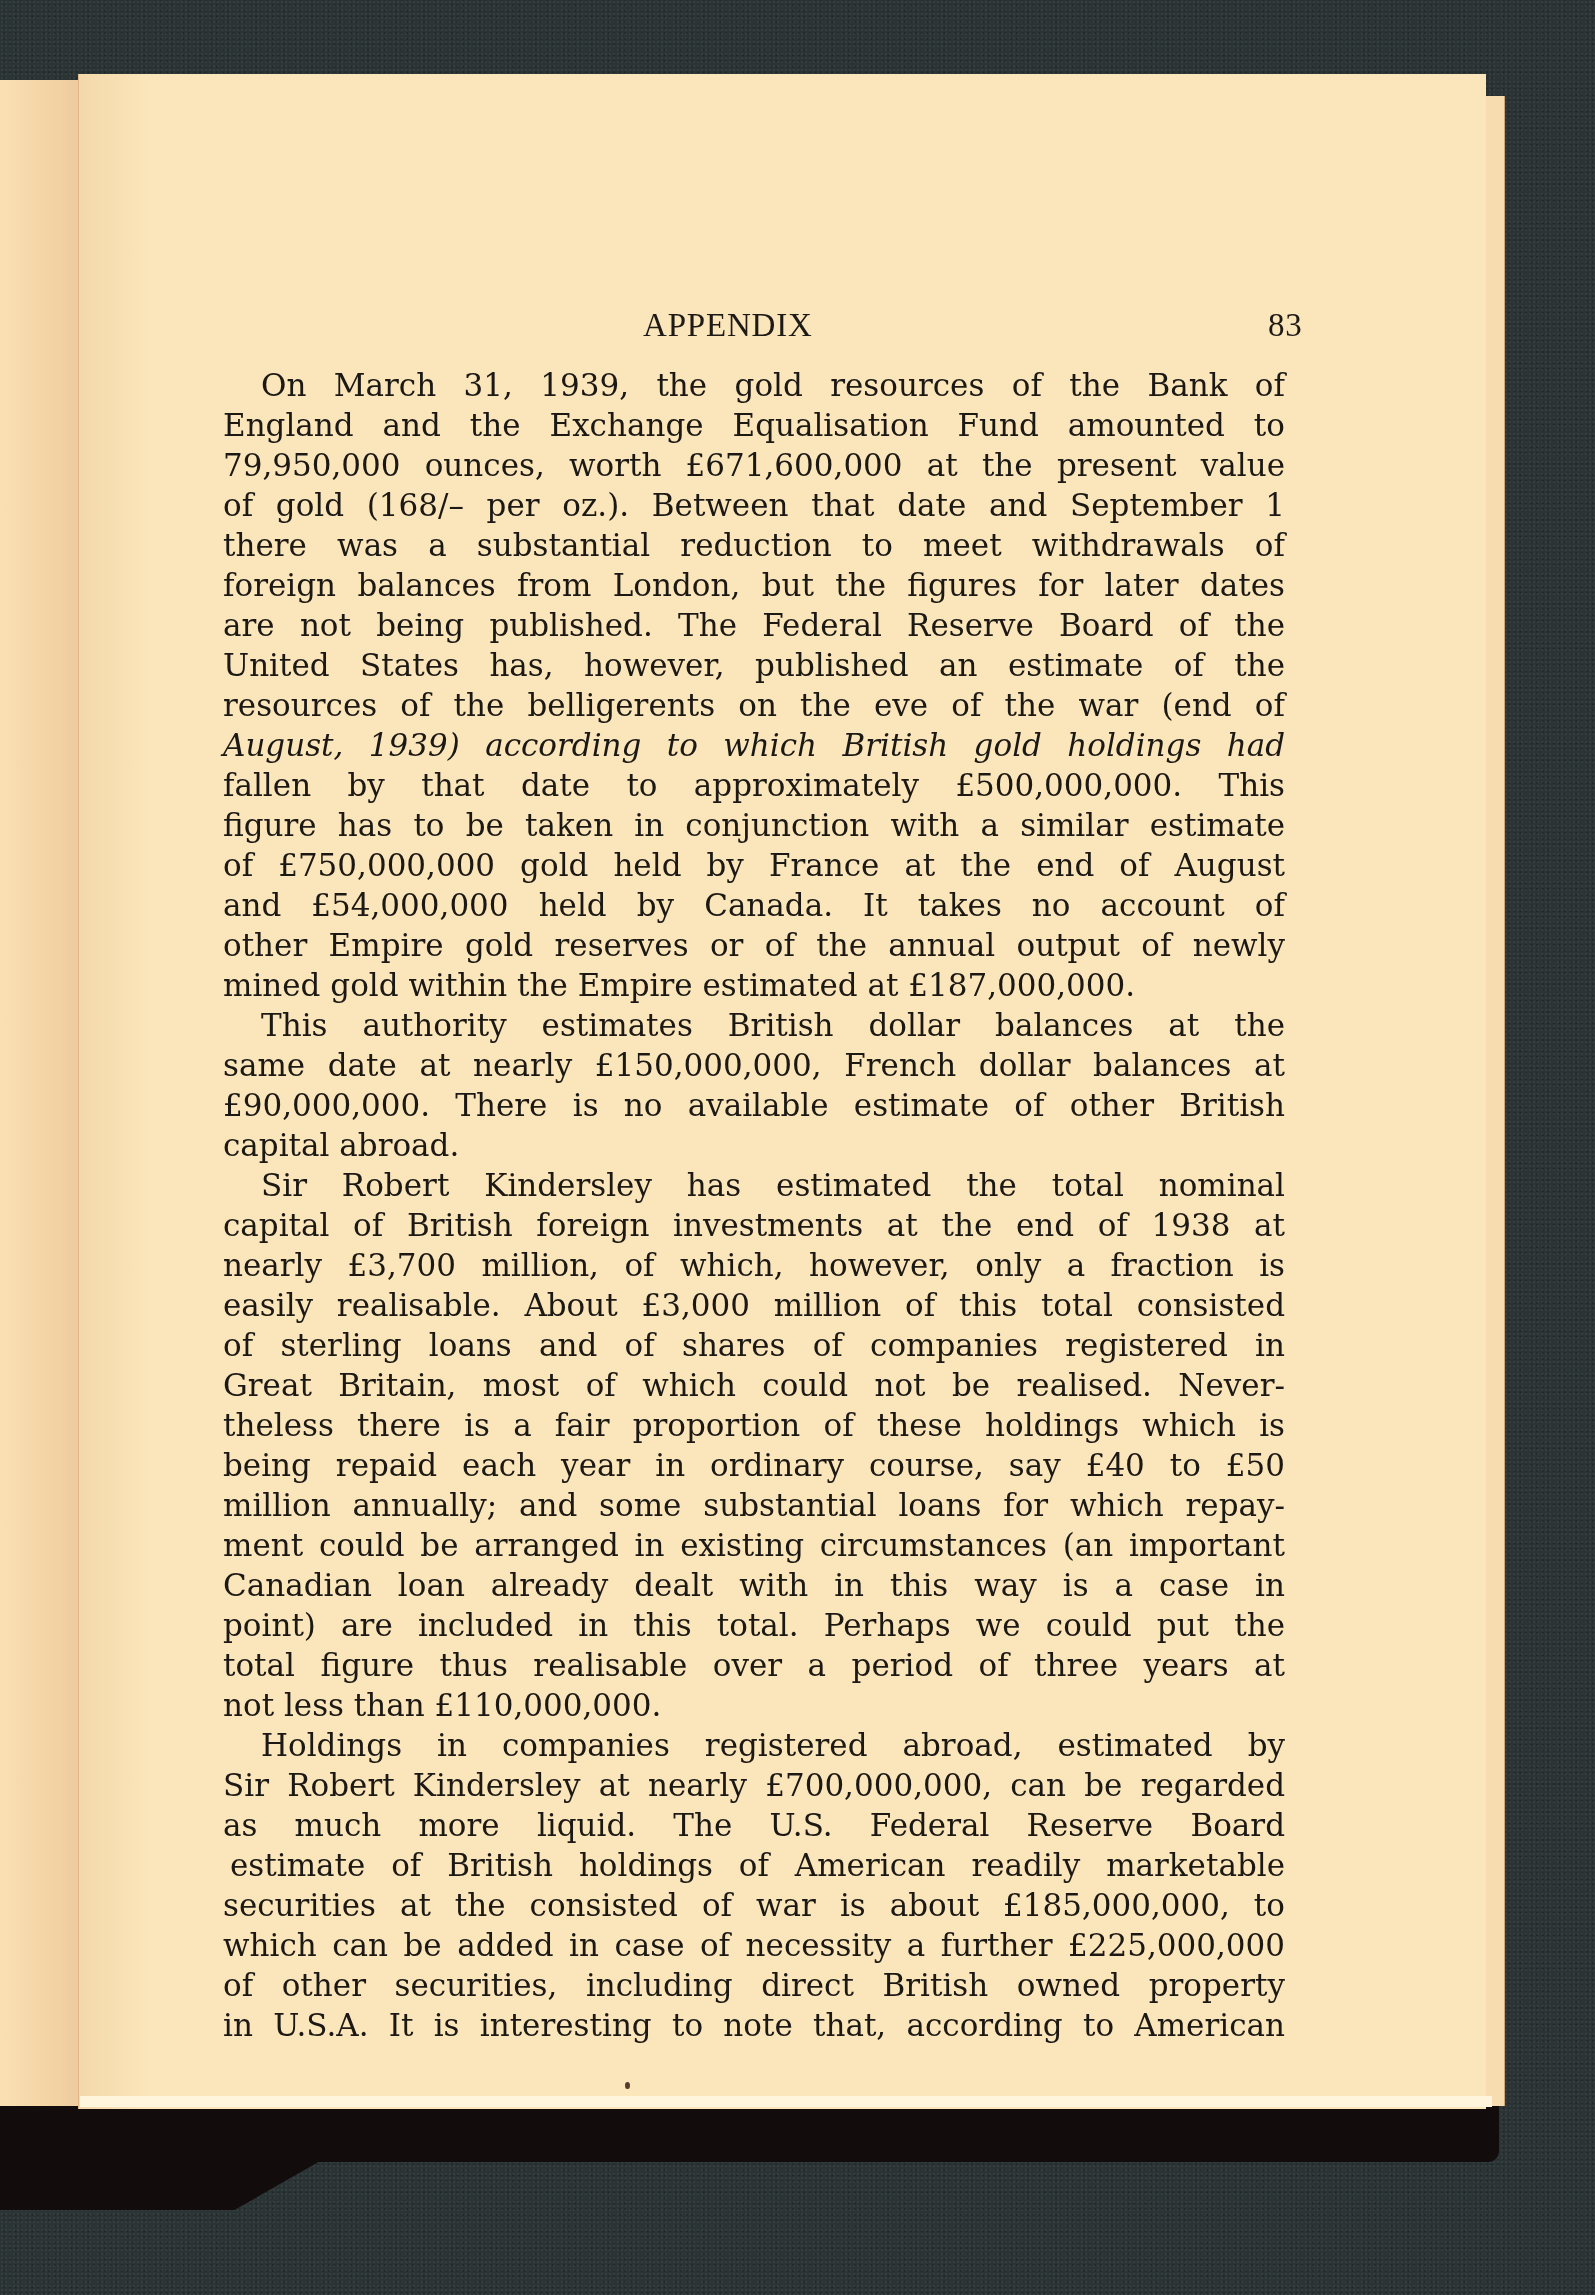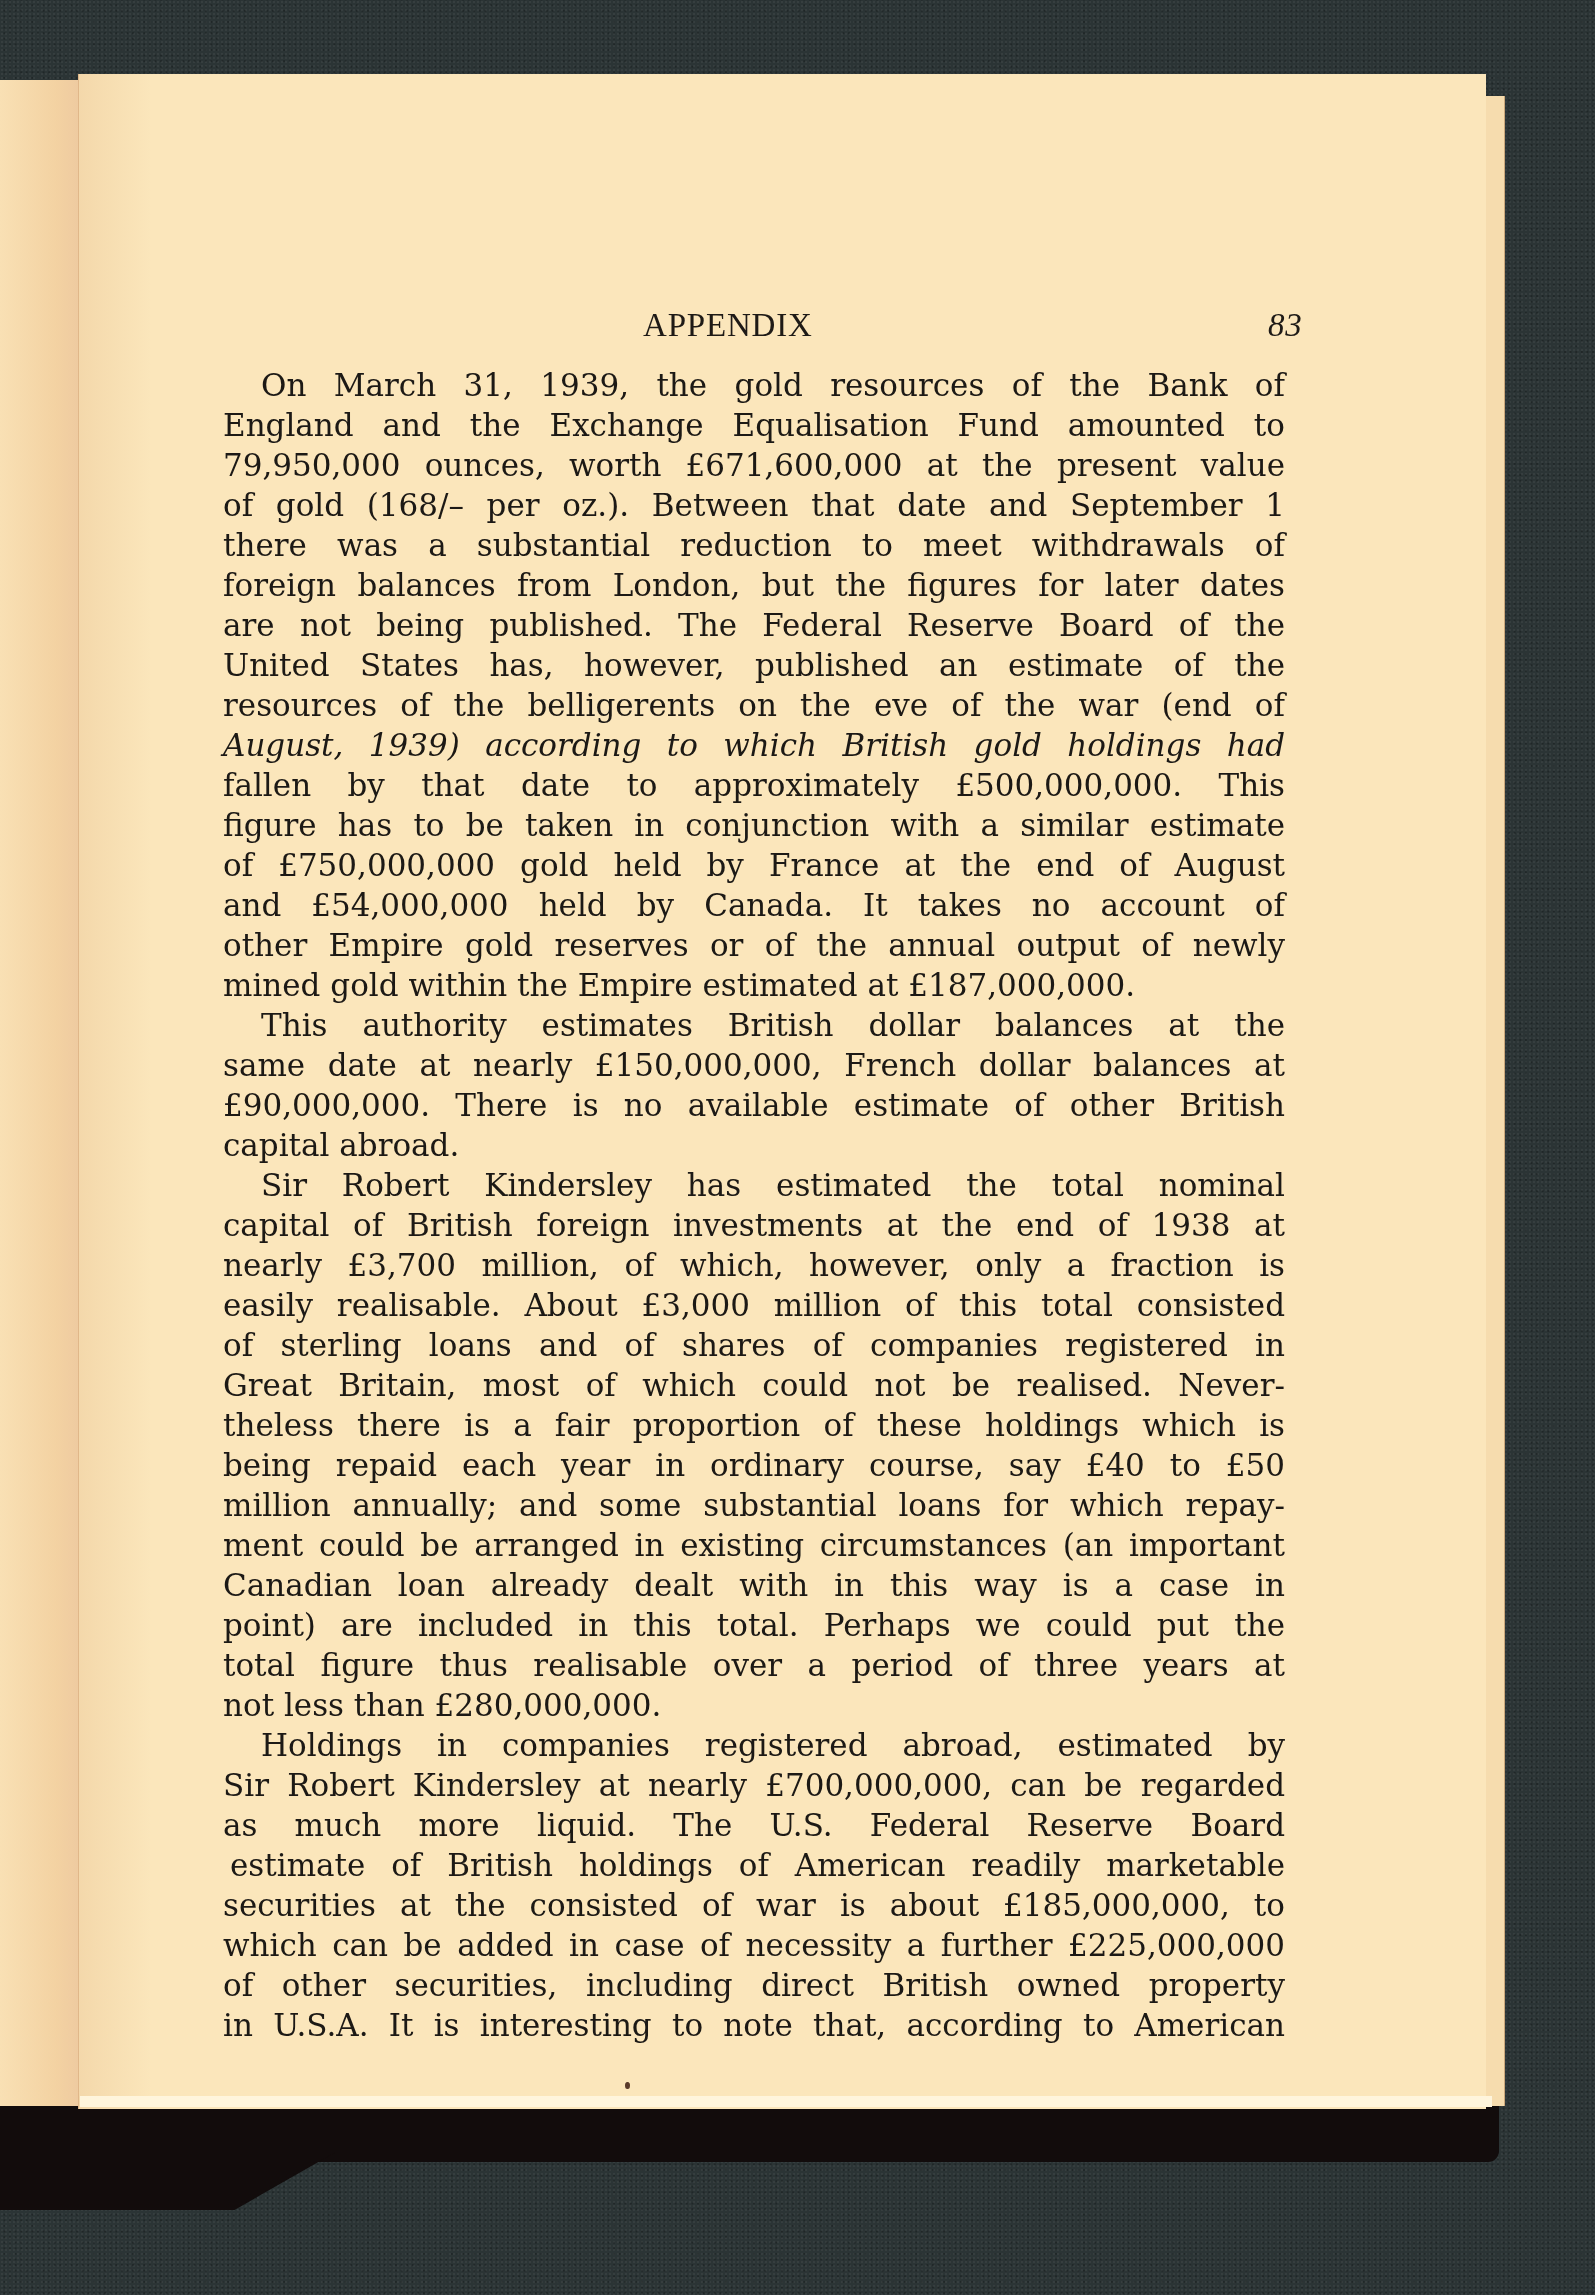--- a/index.html
+++ b/index.html
@@ -38,21 +38,21 @@
   .page-bottom-edge {
     position: absolute; left: 80px; top: 2096px; width: 1412px; height: 11px;
     background: #fff5dc;
   }
   .header {
     position: absolute; top: 233px; left: 0; width: 100%;
     font-family: "Liberation Serif", "DejaVu Serif", serif;
     font-size: 33px; color: #1e1a16; letter-spacing: 0.8px;
   }
   .header .title { position: absolute; left: 564px; }
-  .header .pagenum { position: absolute; left: 1189px; font-style: italic; }
+  .header .pagenum { position: absolute; left: 1189px; }
   .body-text {
     position: absolute; left: 144px; top: 291px; width: 1062px;
     font-family: "DejaVu Serif", "Liberation Serif", serif;
     font-size: 31px; line-height: 40px; color: #1c1915;
     text-align: justify;
   }
   .line {
     display: block; white-space: nowrap; text-align: justify; text-align-last: justify;
     height: 40px;
   }
@@ -106,21 +106,21 @@
         <span class="line" style="letter-spacing: 0px;">easily realisable. About £3,000 million of this total consisted</span>
         <span class="line" style="letter-spacing: 0px;">of sterling loans and of shares of companies registered in</span>
         <span class="line" style="letter-spacing: 0px;">Great Britain, most of which could not be realised. Never-</span>
         <span class="line" style="letter-spacing: 0px;">theless there is a fair proportion of these holdings which is</span>
         <span class="line" style="letter-spacing: 0px;">being repaid each year in ordinary course, say £40 to £50</span>
         <span class="line" style="letter-spacing: 0px;">million annually; and some substantial loans for which repay-</span>
         <span class="line" style="letter-spacing: 0px;">ment could be arranged in existing circumstances (an important</span>
         <span class="line" style="letter-spacing: 0px;">Canadian loan already dealt with in this way is a case in</span>
         <span class="line" style="letter-spacing: 0px;">point) are included in this total. Perhaps we could put the</span>
         <span class="line" style="letter-spacing: 0px;">total figure thus realisable over a period of three years at</span>
-        <span class="line last" style="letter-spacing: 0px;">not less than £280,000,000.</span>
+        <span class="line last" style="letter-spacing: 0px;">not less than £110,000,000.</span>
       </div>
       <div>
         <span class="line indent" style="letter-spacing: 0px;">Holdings in companies registered abroad, estimated by</span>
         <span class="line" style="letter-spacing: 0px;">Sir Robert Kindersley at nearly £700,000,000, can be regarded</span>
         <span class="line" style="letter-spacing: 0px;">as much more liquid. The U.S. Federal Reserve Board</span>
         <span class="line" style="letter-spacing: 0px; margin-left: 7px;">estimate of British holdings of American readily marketable</span>
         <span class="line" style="letter-spacing: 0px;">securities at the consisted of war is about £185,000,000, to</span>
         <span class="line" style="letter-spacing: 0px;">which can be added in case of necessity a further £225,000,000</span>
         <span class="line" style="letter-spacing: 0px;">of other securities, including direct British owned property</span>
         <span class="line" style="letter-spacing: 0px;">in U.S.A. It is interesting to note that, according to American</span>

